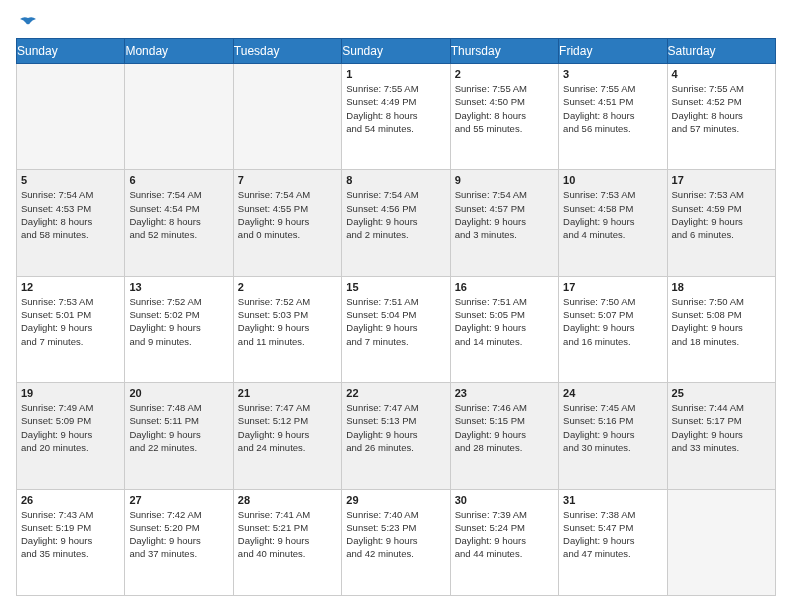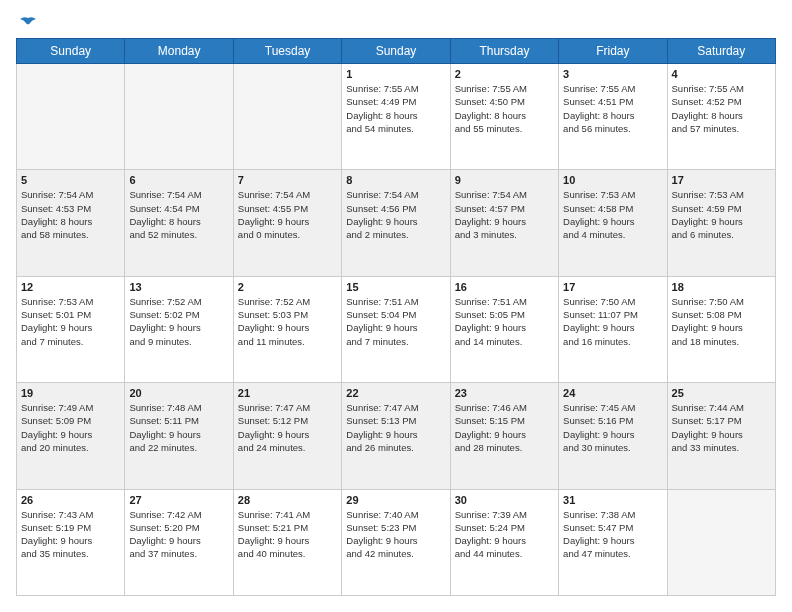--- a/index.html
+++ b/index.html
@@ -45,21 +45,21 @@
       border: 1px solid #ccc;
       border-collapse: collapse;
       width: 100%;
       table-layout: fixed;
     }
     .calendar th {
       background: #2a7abf;
       color: #fff;
       font-size: 12px;
       padding: 5px 0;
-      text-align: center;
+      text-align: left;
       border: 1px solid #1a5a9a;
       font-weight: normal;
     }
     .calendar td {
       border: 1px solid #ccc;
       vertical-align: top;
       padding: 4px;
       font-size: 9.5px;
       color: #333;
       background: #fff;
@@ -264,21 +264,21 @@
               <div>Sunrise: 7:51 AM</div>
               <div>Sunset: 5:05 PM</div>
               <div>Daylight: 9 hours</div>
               <div>and 14 minutes.</div>
             </div>
           </td>
           <td>
             <div class="day-number">17</div>
             <div class="day-info">
               <div>Sunrise: 7:50 AM</div>
-              <div>Sunset: 11:07 PM</div>
+              <div>Sunset: 5:07 PM</div>
               <div>Daylight: 9 hours</div>
               <div>and 16 minutes.</div>
             </div>
           </td>
           <td>
             <div class="day-number">18</div>
             <div class="day-info">
               <div>Sunrise: 7:50 AM</div>
               <div>Sunset: 5:08 PM</div>
               <div>Daylight: 9 hours</div>

